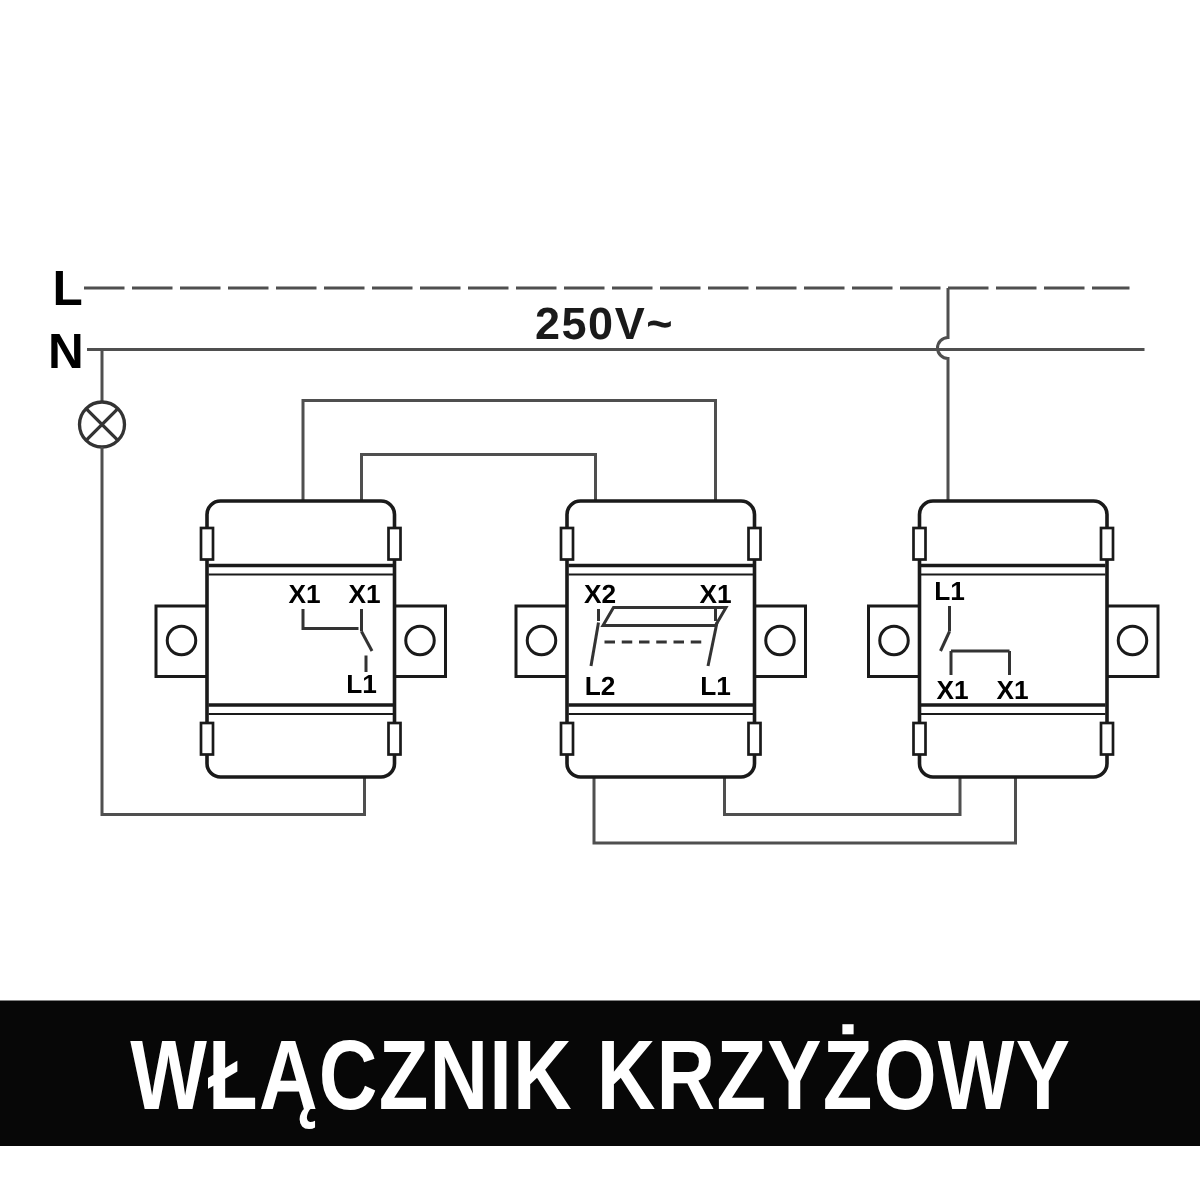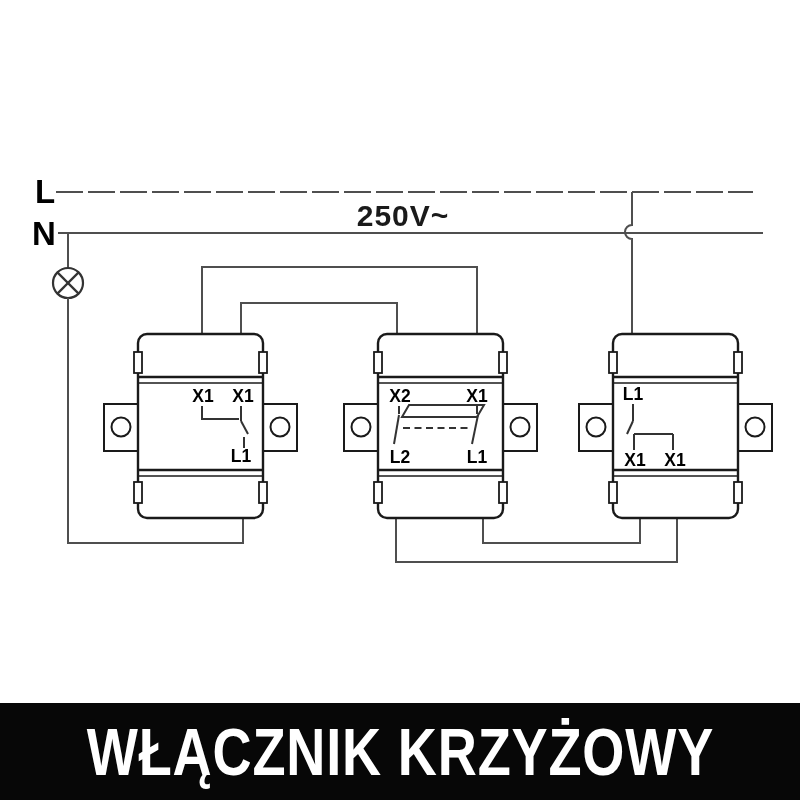--- a/index.html
+++ b/index.html
@@ -24,21 +24,21 @@
   
   .sym{stroke:#333333;stroke-width:2;fill:none;stroke-linecap:butt;}
   .sym-dashed{stroke-dasharray:7 4.5;}
   .lamp{stroke:#333333;stroke-width:2.2;fill:#ffffff;}
   
   .term{font-family:"Liberation Sans",sans-serif;font-weight:bold;font-size:17.5px;fill:#000;text-anchor:middle;}
   .line-label{font-family:"Liberation Sans",sans-serif;font-weight:bold;font-size:33px;fill:#000;}
   .voltage{font-family:"Liberation Sans",sans-serif;font-weight:bold;font-size:30px;fill:#1a1a1a;text-anchor:middle;letter-spacing:1px;}
   
   .banner{
-    position:absolute;top:703px;left:0;width:800px;height:97px;
+    position:absolute;top:667px;left:0;width:800px;height:97px;
     background:var(--banner-bg);display:flex;align-items:center;justify-content:center;
   }
   .banner-title{
     color:var(--banner-text);font-family:"Liberation Sans",sans-serif;font-weight:bold;
     font-size:66px;line-height:1;white-space:nowrap;transform:scaleX(0.82);letter-spacing:1px;
   }
 </style>
 </head>
 <body>
 

